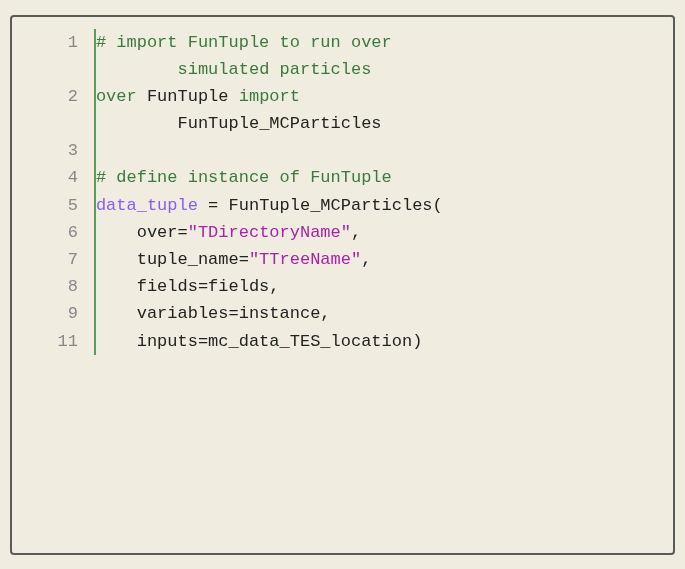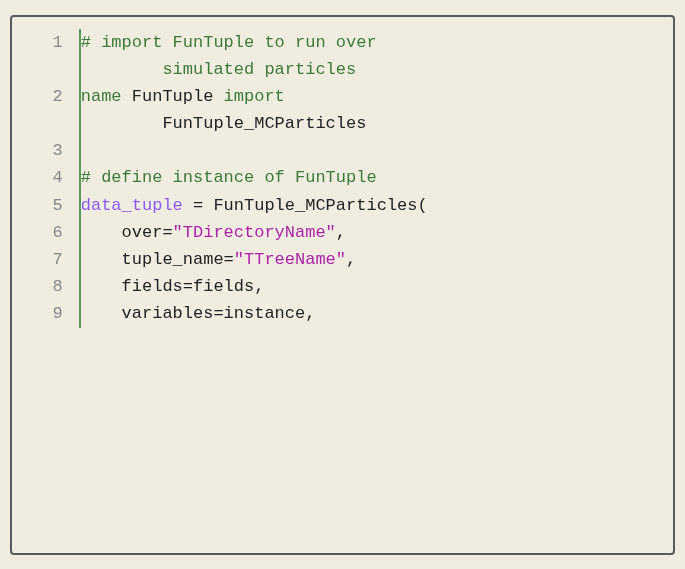--- a/index.html
+++ b/index.html
@@ -89,21 +89,21 @@
     <tbody>
 
       <tr>
         <td class="line-num">1</td>
         <td class="line-code"><span class="kw-green"># import FunTuple to run over
         simulated particles</span></td>
       </tr>
 
       <tr>
         <td class="line-num">2</td>
-        <td class="line-code"><span class="kw-green">name</span><span class="plain"> FunTuple </span><span class="kw-green">import</span><span class="plain">
+        <td class="line-code"><span class="kw-green">over</span><span class="plain"> FunTuple </span><span class="kw-green">import</span><span class="plain">
         FunTuple_MCParticles</span></td>
       </tr>
 
       <tr>
         <td class="line-num">3</td>
         <td class="line-code">&nbsp;</td>
       </tr>
 
       <tr>
         <td class="line-num">4</td>
@@ -129,15 +129,19 @@
         <td class="line-num">8</td>
         <td class="line-code"><span class="plain">    fields=fields,</span></td>
       </tr>
 
       <tr>
         <td class="line-num">9</td>
         <td class="line-code"><span class="plain">    variables=instance,</span></td>
       </tr>
 
 
+      <tr>
+        <td class="line-num">11</td>
+        <td class="line-code"><span class="plain">    inputs=mc_data_TES_location)</span></td>
+      </tr>
     </tbody>
   </table>
 </div>
 
 </body></html>

